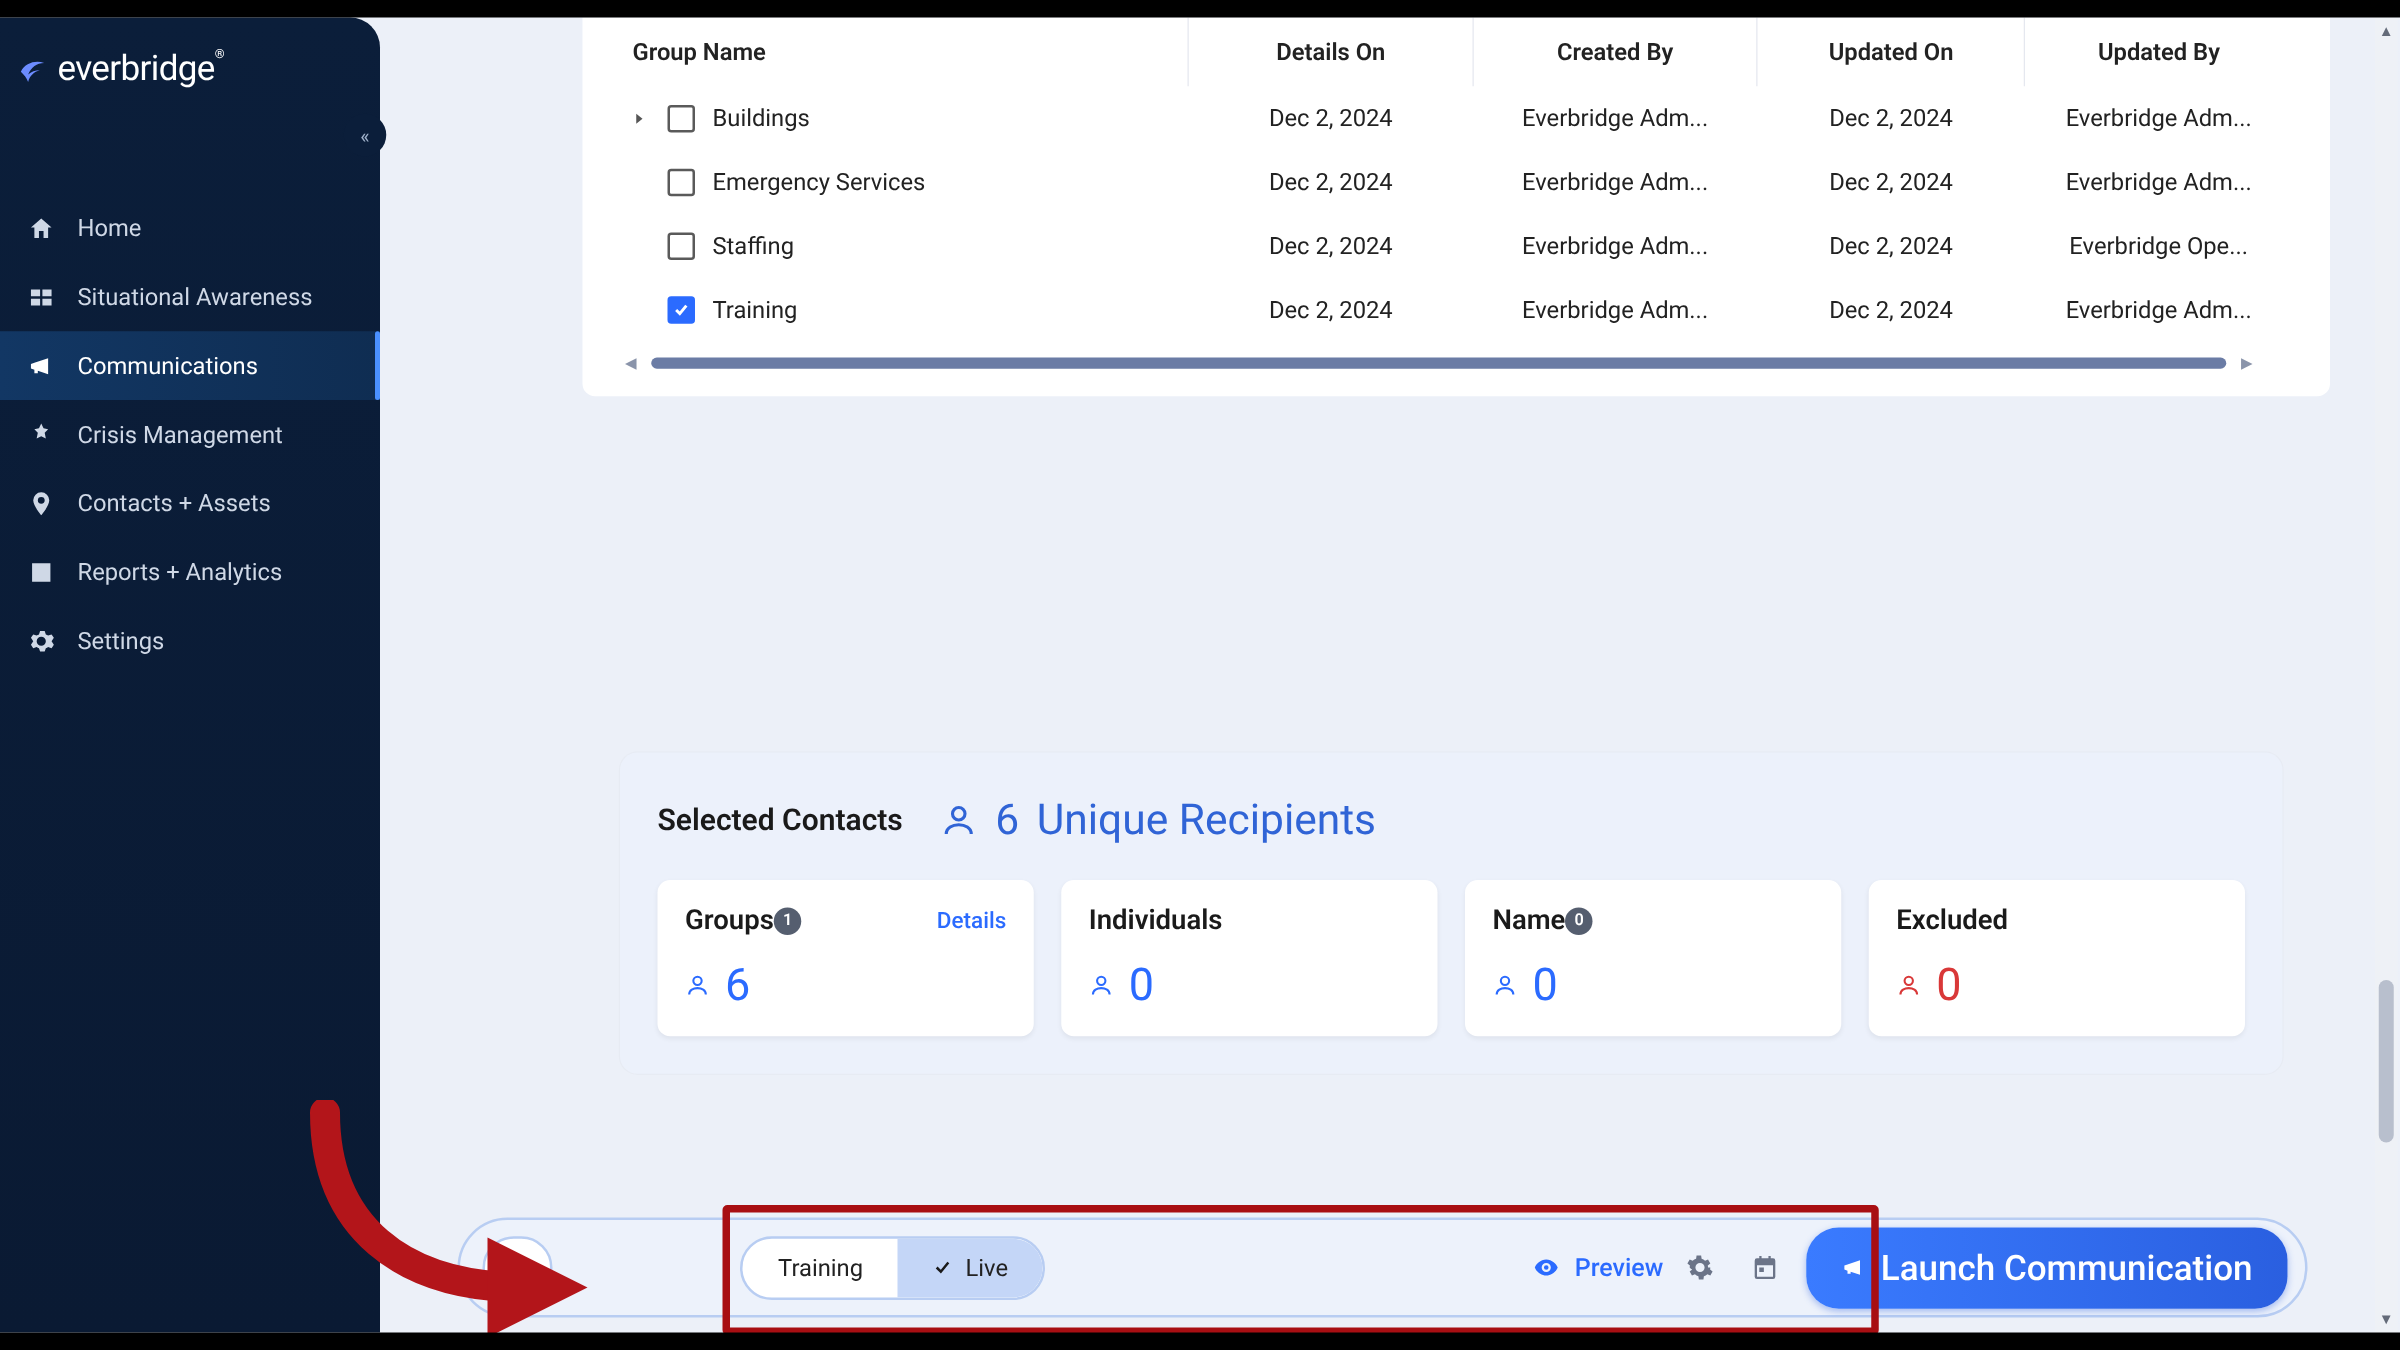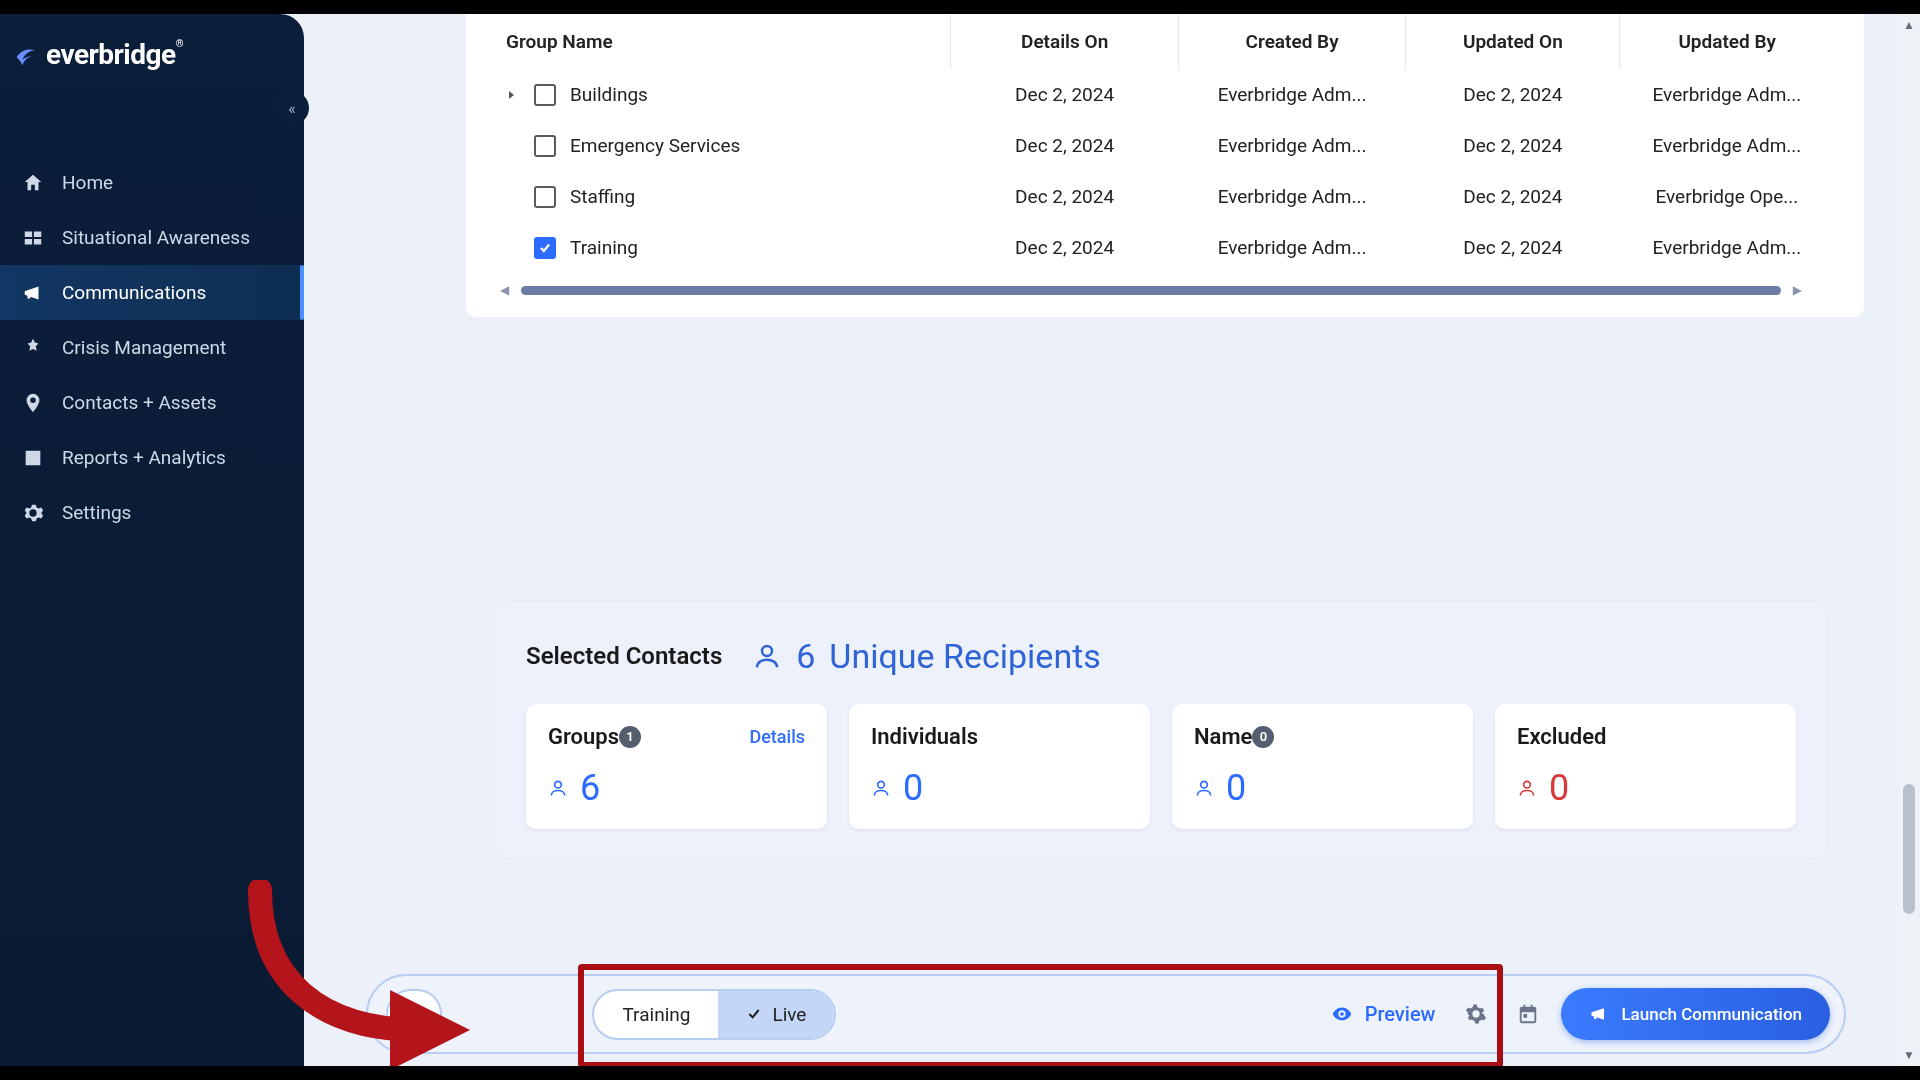--- a/index.html
+++ b/index.html
@@ -7,21 +7,21 @@
 
 
 .letterbox-top,.letterbox-bottom { position:absolute; left:0; right:0; height:14px; background:#000; z-index:50; }
 .letterbox-top { top:0; }
 .letterbox-bottom { bottom:0; }
 
 
 .sidebar { position:absolute; top:14px; bottom:14px; left:0; width:304px; background:#0b1f3a; background:linear-gradient(180deg,#0b1e3a 0%,#0a1a33 100%); border-top-right-radius:24px; z-index:10; }
 .logo { display:flex; align-items:center; gap:6px; padding:24px 12px 24px 12px; color:#fff; }
 .logo-mark { width:28px; height:28px; }
-.logo-text { font-size:28px; font-weight:700; letter-spacing:-0.5px; }
+.logo-text { font-size:28px; font-weight:400; letter-spacing:-0.5px; }
 .logo-r { font-size:10px; vertical-align:top; }
 .collapse-btn { position:absolute; top:77px; right:-5px; width:34px; height:34px; border-radius:50%; background:#0b1e3a; color:#9fb0c9; display:flex; align-items:center; justify-content:center; font-size:16px; cursor:pointer; z-index:12; }
 .nav { margin-top:60px; }
 .nav-item { display:flex; align-items:center; gap:18px; padding:16px 22px; color:#cfd8e6; font-size:19px; cursor:pointer; position:relative; }
 .nav-item.active { background:linear-gradient(90deg,#123764 0%,#0f2d52 100%); color:#fff; }
 .nav-item.active::after { content:""; position:absolute; right:0; top:0; bottom:0; width:4px; background:#4a90ff; border-radius:2px; }
 .nav-icon { width:22px; height:22px; flex-shrink:0; }
 
 
 .main { position:absolute; top:14px; bottom:14px; left:304px; right:0; }
@@ -64,23 +64,23 @@
 
 
 .bottom-bar { position:absolute; left:62px; right:74px; bottom:12px; height:80px; background:#edf2fb; border:2px solid #b8cdf2; border-radius:40px; display:flex; align-items:center; padding:0 14px 0 18px; }
 .bottom-left-btn { height:50px; padding:0 24px; border:2px solid #b8cdf2; border-radius:26px; background:#fff; display:flex; align-items:center; color:#2b6bff; font-size:18px; }
 .callout { position:absolute; left:210px; top:-12px; width:925px; height:104px; border:6px solid #a80e12; border-radius:4px; pointer-events:none; }
 .mode-toggle { display:inline-flex; border:2px solid #b8cdf2; border-radius:26px; overflow:hidden; background:#fff; margin-left:150px; }
 .mode-seg { padding:12px 28px; font-size:19px; color:#222; display:flex; align-items:center; gap:10px; }
 .mode-seg.active { background:#c4d6f7; }
 .mode-check { width:16px; height:16px; color:#222; }
 .bar-spacer { flex:1; }
-.preview { display:flex; align-items:center; gap:12px; color:#2b6bff; font-size:20px; font-weight:500; margin-right:22px; }
+.preview { display:flex; align-items:center; gap:12px; color:#2b6bff; font-size:20px; font-weight:500; margin-right:10px; }
 .icon-btn { width:38px; height:38px; border-radius:8px; display:flex; align-items:center; justify-content:center; color:#6b7488; margin-right:14px; }
-.launch-btn { background:linear-gradient(90deg,#3a7bff 0%,#2a5fe0 100%); color:#fff; font-size:17px; font-weight:500; padding:16px 28px; border-radius:26px; display:flex; align-items:center; gap:12px; box-shadow:0 2px 6px rgba(42,95,224,0.4); }
+.launch-btn { background:linear-gradient(90deg,#3a7bff 0%,#2a5fe0 100%); color:#fff; font-size:28px; font-weight:500; padding:16px 28px; border-radius:26px; display:flex; align-items:center; gap:12px; box-shadow:0 2px 6px rgba(42,95,224,0.4); }
 
 
 .arrow-ann { position:absolute; left:240px; top:880px; width:260px; height:190px; z-index:40; pointer-events:none; }
 
 
 .vscroll { position:absolute; right:2px; top:14px; bottom:14px; width:18px; background:#eef1f6; }
 .vscroll-thumb { position:absolute; left:3px; right:3px; top:770px; height:130px; background:#b8bfcd; border-radius:6px; }
 .vscroll-arrow { position:absolute; left:0; right:0; color:#646b79; text-align:center; font-size:12px; }
 .vscroll-arrow.up { top:4px; }
 .vscroll-arrow.down { bottom:4px; }

